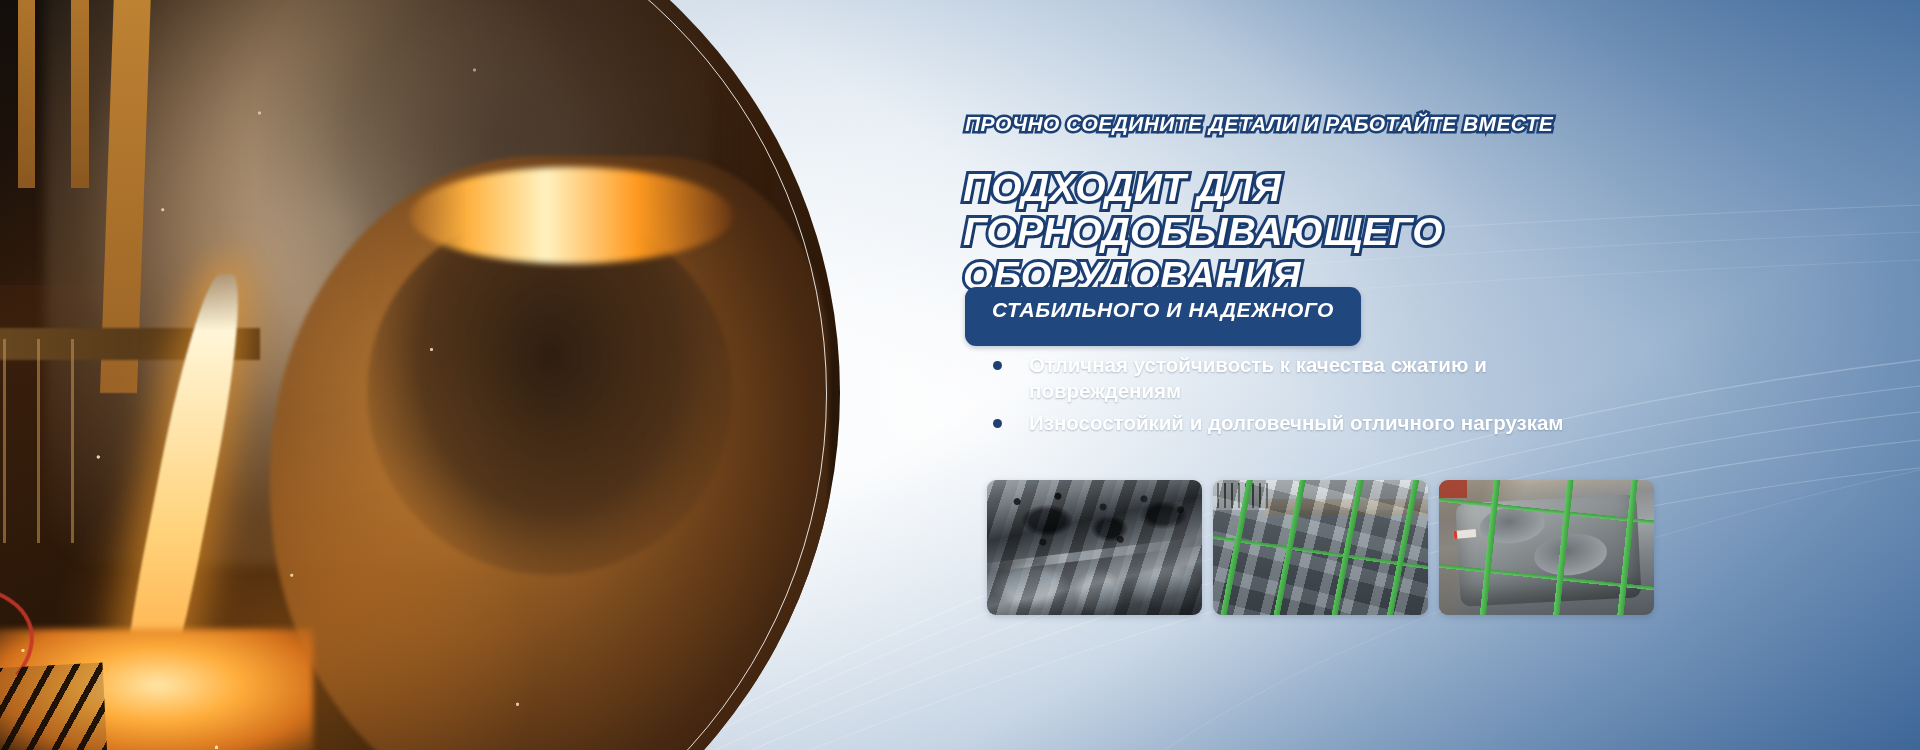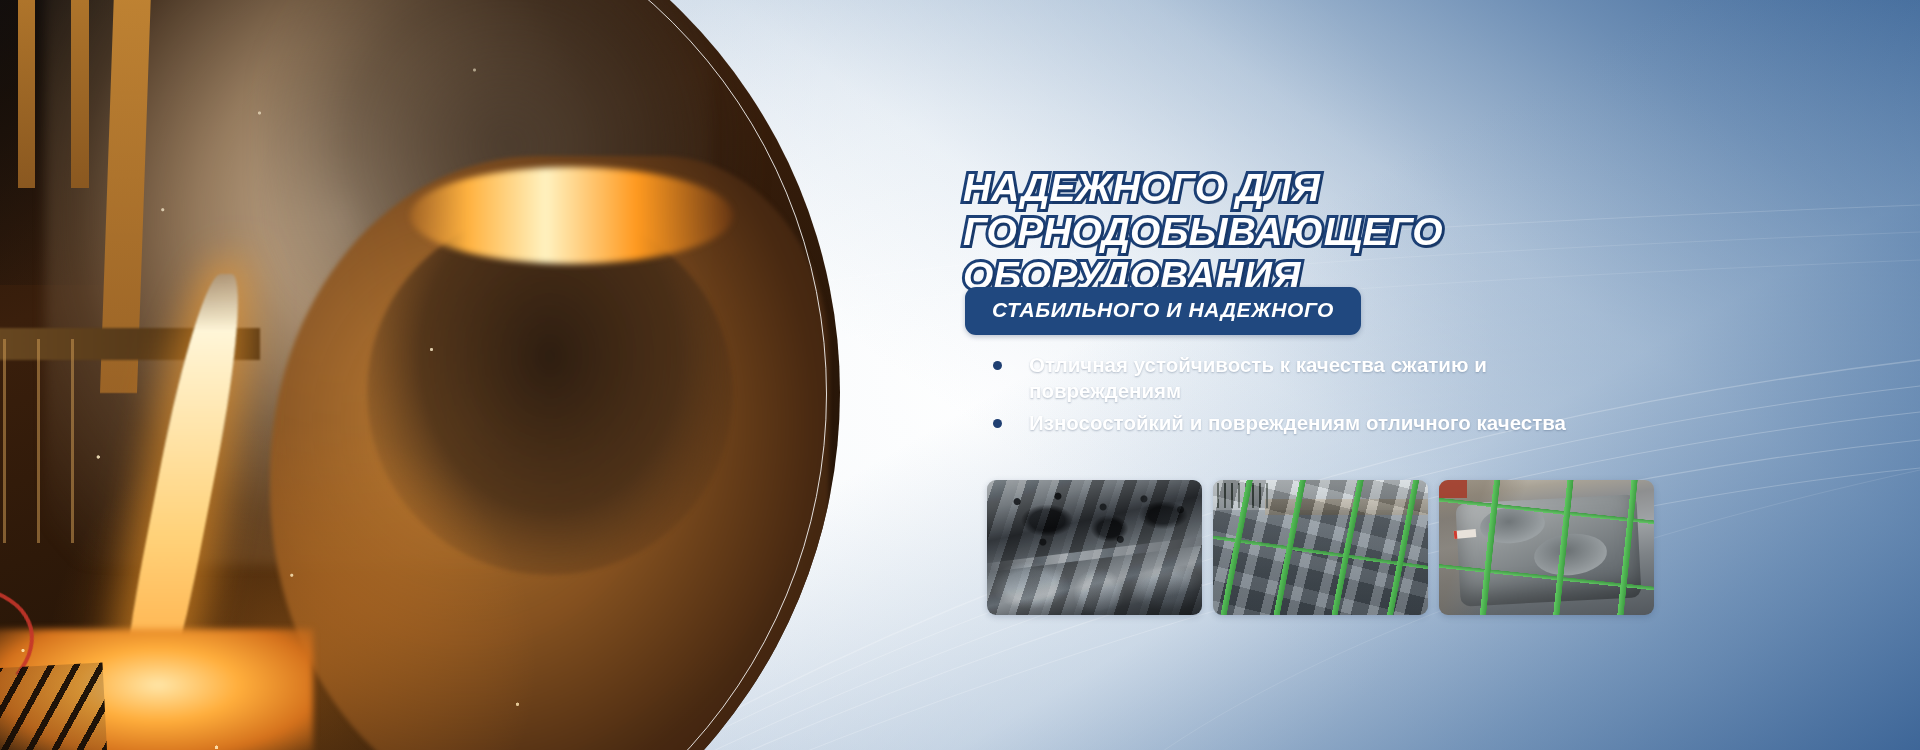--- a/index.html
+++ b/index.html
@@ -119,21 +119,21 @@
     position:absolute;left:-2px;top:140px;width:740px;
     font-size:39px;line-height:44px;font-weight:bold;font-style:italic;
     letter-spacing:.2px;color:#ffffff;
     -webkit-text-stroke:6px #1c4076;
     paint-order:stroke fill;
     text-shadow:2px 3px 0 rgba(22,50,92,.55);
   }
   .badge{
     position:absolute;left:0;top:287px;
     background:#20487f;border-radius:11px;
-    padding:11px 27px 13px 27px;
+    padding:11px 27px 24px 27px;
     display:inline-block;
     box-shadow:0 2px 5px rgba(20,45,85,.25);
   }
   .badge span{
     font-size:21px;font-weight:bold;font-style:italic;color:#ffffff;
     letter-spacing:.6px;white-space:nowrap;
   }
   .bullets{position:absolute;left:20px;top:352px;width:620px;margin:0;padding:0;list-style:none;}
   .bullets li{
     position:relative;padding-left:44px;margin-bottom:6px;
@@ -259,35 +259,36 @@
       <div class="sc-pool"></div>
       <div class="sc-redhose"></div>
       <div class="sc-stairs"></div>
       <div class="sc-sparks"></div>
     </div>
   </div>
   <div class="arc-line"></div>
 
   <div class="content">
 
-
-    <h1 class="headline">НАДЕЖНОГО ДЛЯ ГОРНОДОБЫВАЮЩЕГО ОБОРУДОВАНИЯ</h1>
+    <div class="eyebrow">ПРОЧНО СОЕДИНИТЕ ДЕТАЛИ И РАБОТАЙТЕ ВМЕСТЕ</div>
+
+    <h1 class="headline">ПОДХОДИТ ДЛЯ ГОРНОДОБЫВАЮЩЕГО ОБОРУДОВАНИЯ</h1>
 
     <div class="badge">
       <span>СТАБИЛЬНОГО И НАДЕЖНОГО</span>
     </div>
 
     <ul class="bullets">
       <li>
         <span class="dot"></span>
         <span>Отличная устойчивость к качества сжатию и повреждениям</span>
       </li>
       <li>
         <span class="dot"></span>
-        <span>Износостойкий и повреждениям отличного качества</span>
+        <span>Износостойкий и долговечный отличного нагрузкам</span>
       </li>
     </ul>
 
     <div class="thumbs">
       <div class="thumb">
         <div class="inner t1">
           <div class="bolts"></div>
           <div class="bar"></div>
         </div>
       </div>

